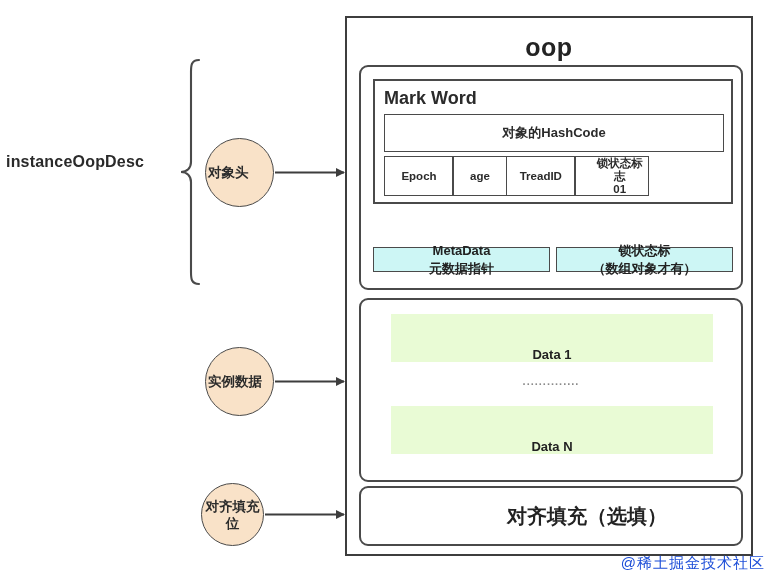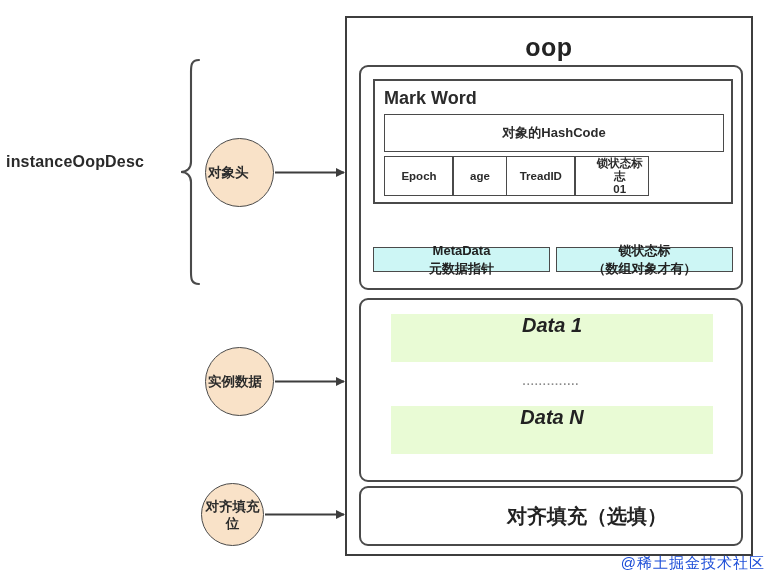--- a/index.html
+++ b/index.html
@@ -202,26 +202,25 @@
   .cyan-box .l2 { font-weight: 700; }
 
   
   .green-bar {
     position: absolute;
     left: 30px;
     width: 322px;
     height: 48px;
     background: #E9FBD5;
     display: flex;
-    align-items: flex-start;
-    justify-content: center;
-    font-size: 20px;
+    align-items: flex-end;
+    justify-content: center;
+    font-size: 13px;
     font-weight: 700;
     color: #222;
-    font-style: italic;
   }
   #data-bar-1 { top: 14px; }
   #data-bar-n { top: 106px; }
   #data-dots {
     position: absolute;
     left: 0;
     top: 75px;
     width: 100%;
     text-align: center;
     font-size: 11px;

